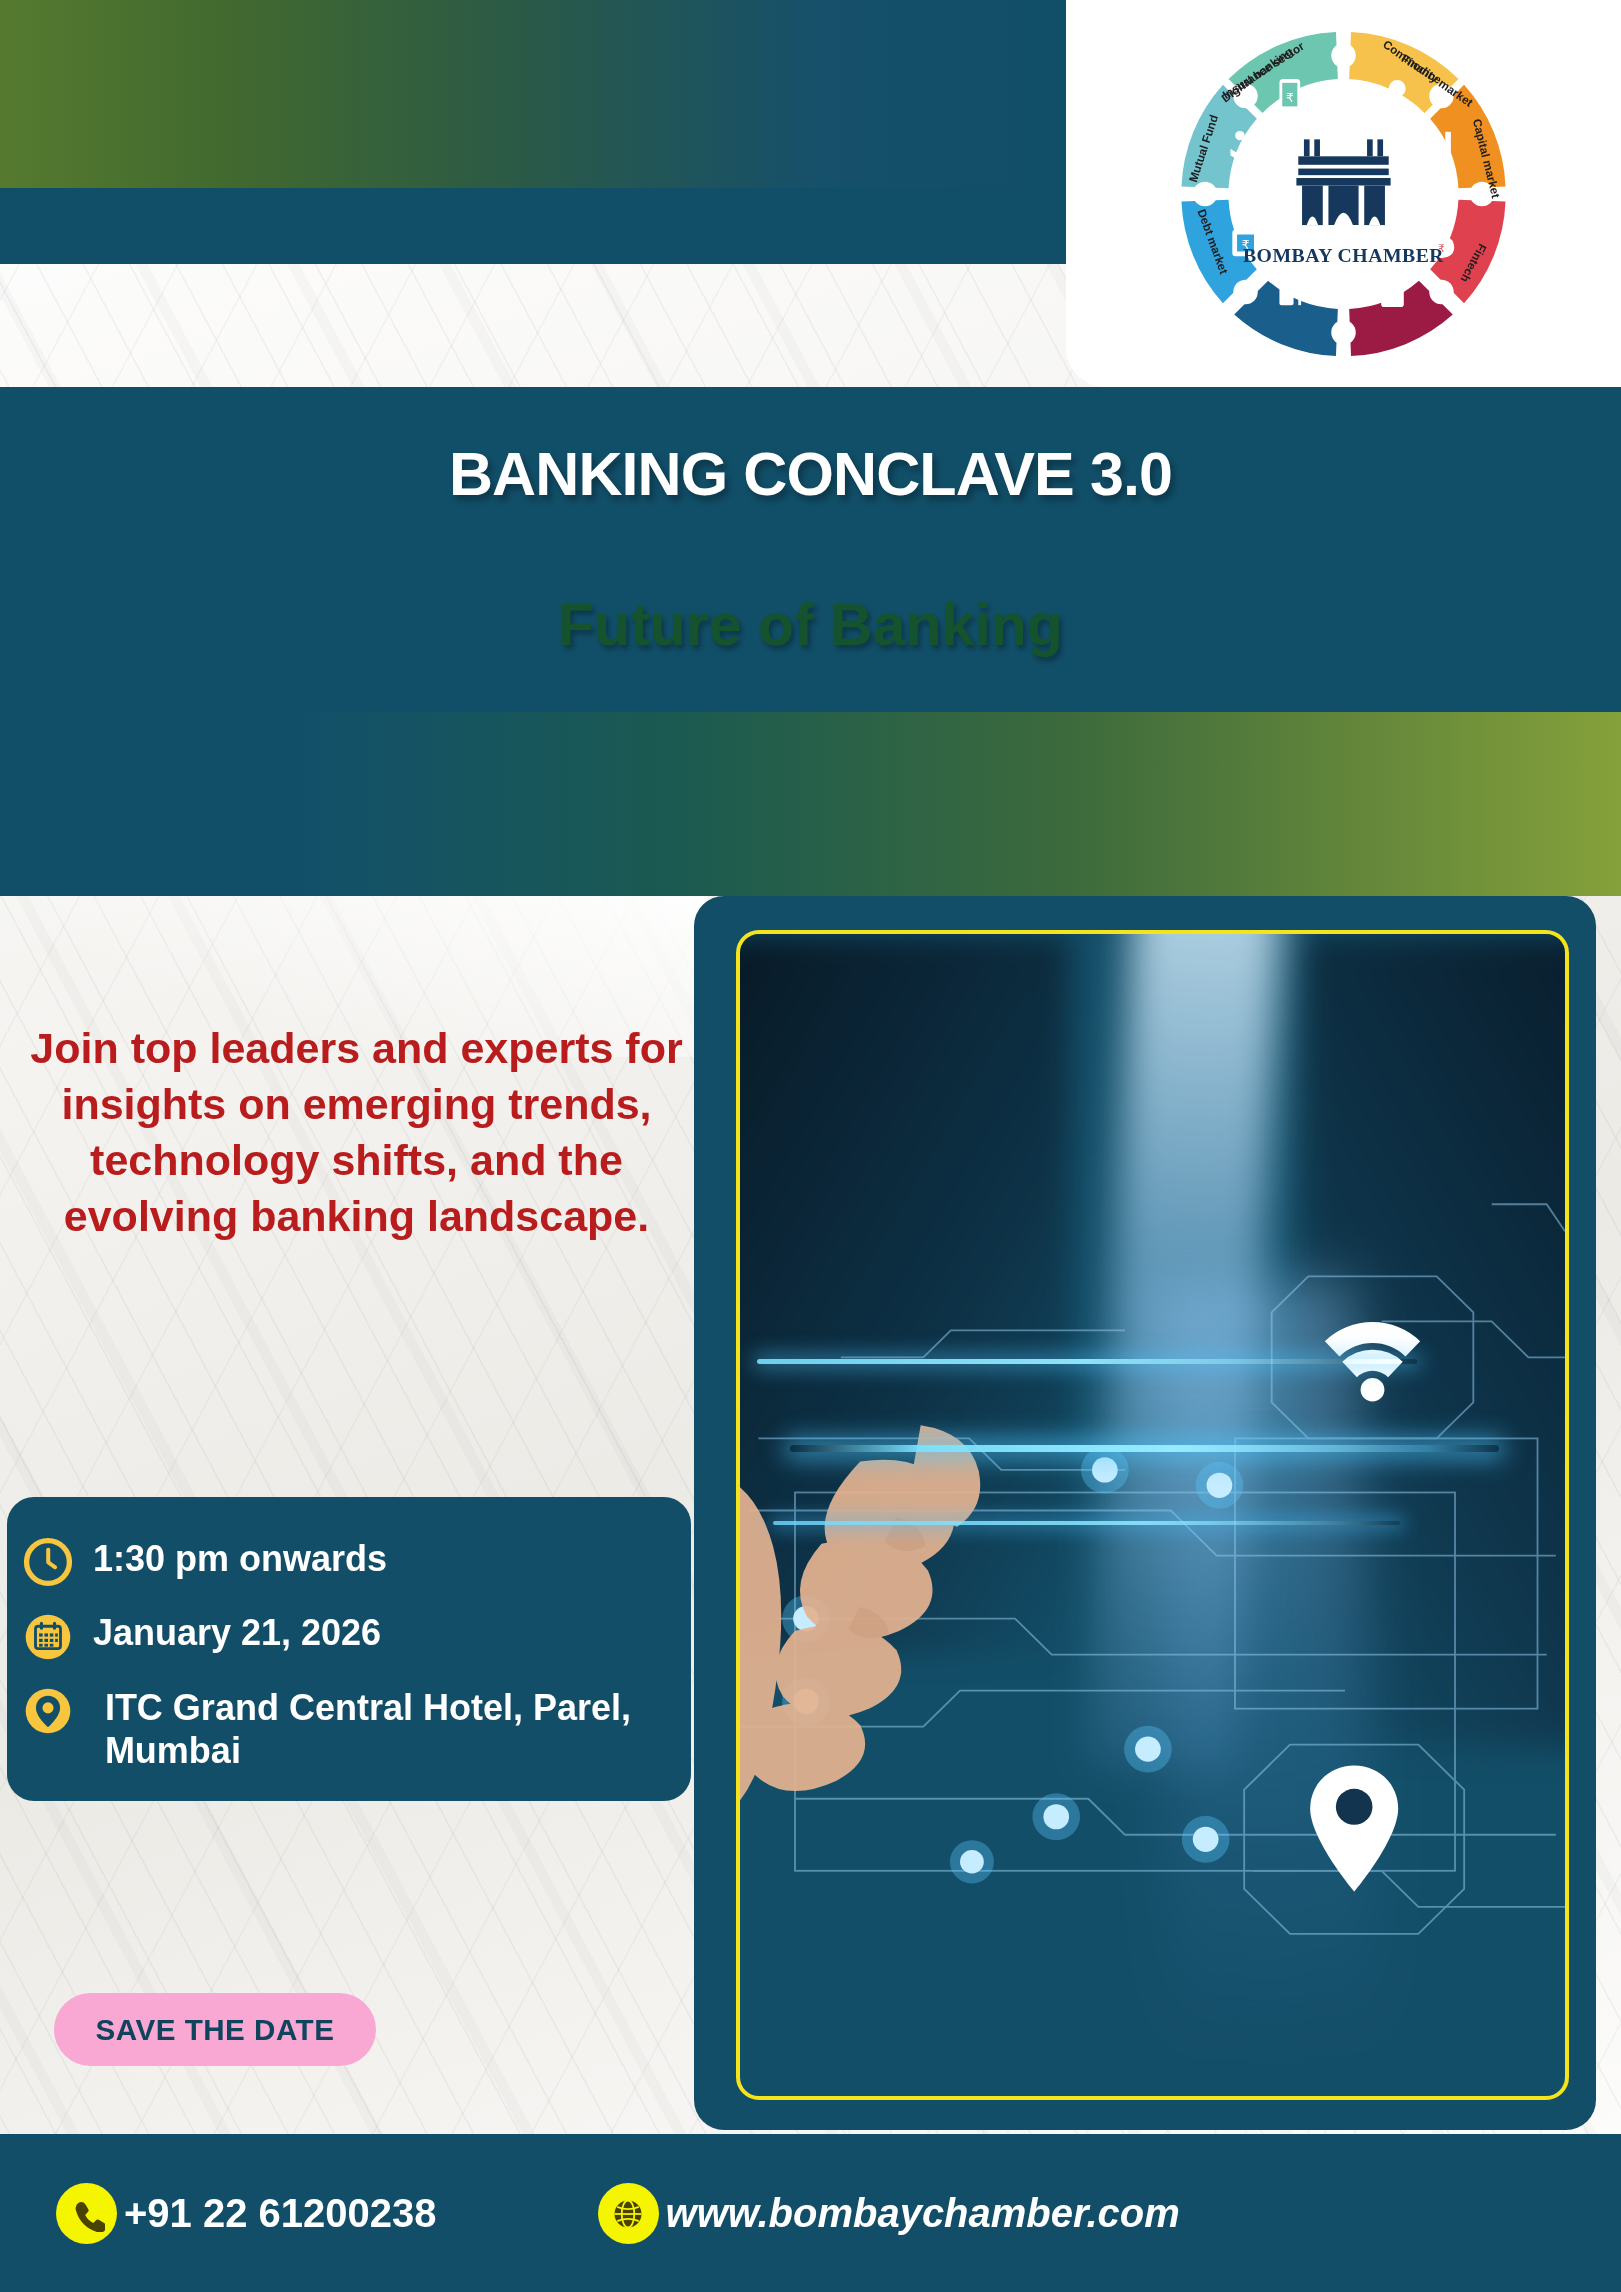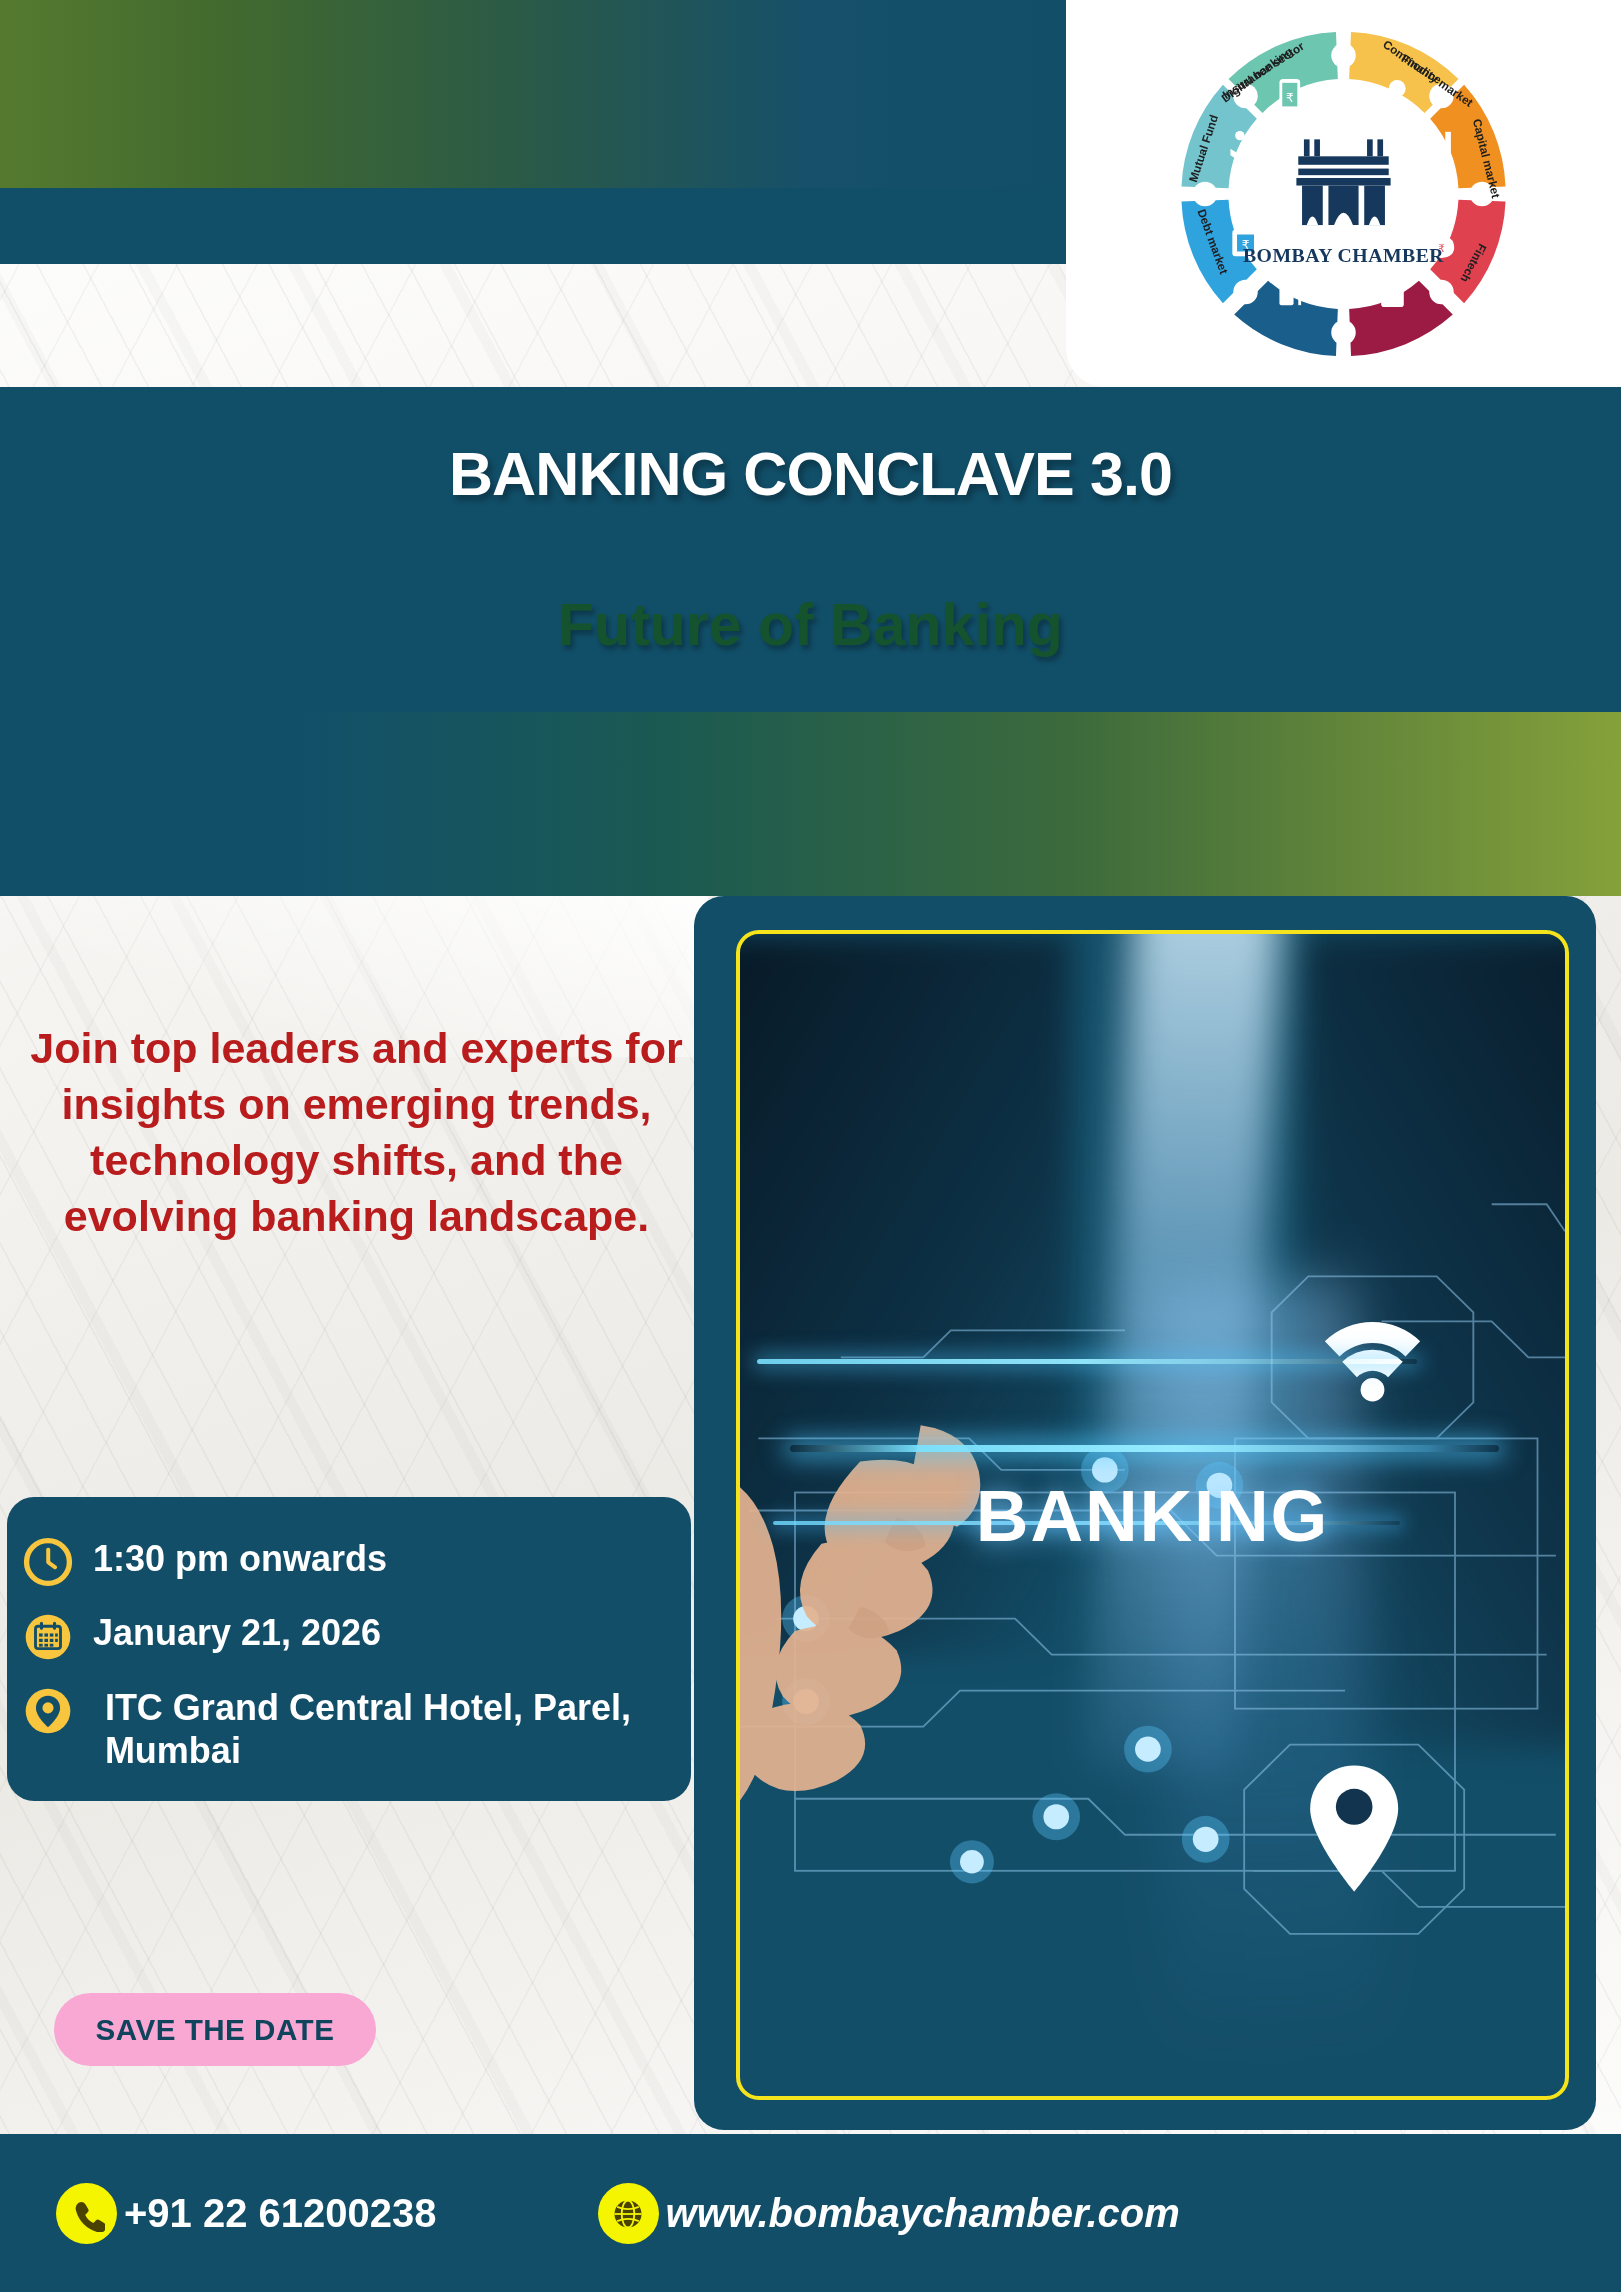--- a/index.html
+++ b/index.html
@@ -474,21 +474,20 @@
       </g>
       <g fill="#c9997c" opacity="0.45">
         <path d="M 150 96 q 22 6 24 24 q -20 10 -34 -4 Z"></path>
         <path d="M 120 170 q 22 6 24 22 q -20 10 -34 -4 Z"></path>
       </g>
     </svg>
 
     <div class="glow-bar2"></div>
     <div class="glow-bar"></div>
     <div class="glow-bar3"></div>
-    <div class="banking-word">BANKING</div>
   </div>
 </div>
 
 <div class="footer">
 
   <div class="footer-item f-phone">
     <div class="footer-icon">
       <svg viewBox="0 0 40 40" width="36" height="36">
         <path d="M10 8 q5 -3 8 1 l3 5 q2 3 -1 5 l-2 2 q3 6 9 9 l2 -2 q2 -3 5 -1 l5 3 q4 3 1 8 q-3 4 -9 2 Q13 34 8 17 q-2 -6 2 -9 Z" fill="#4a4200"></path>
       </svg>

